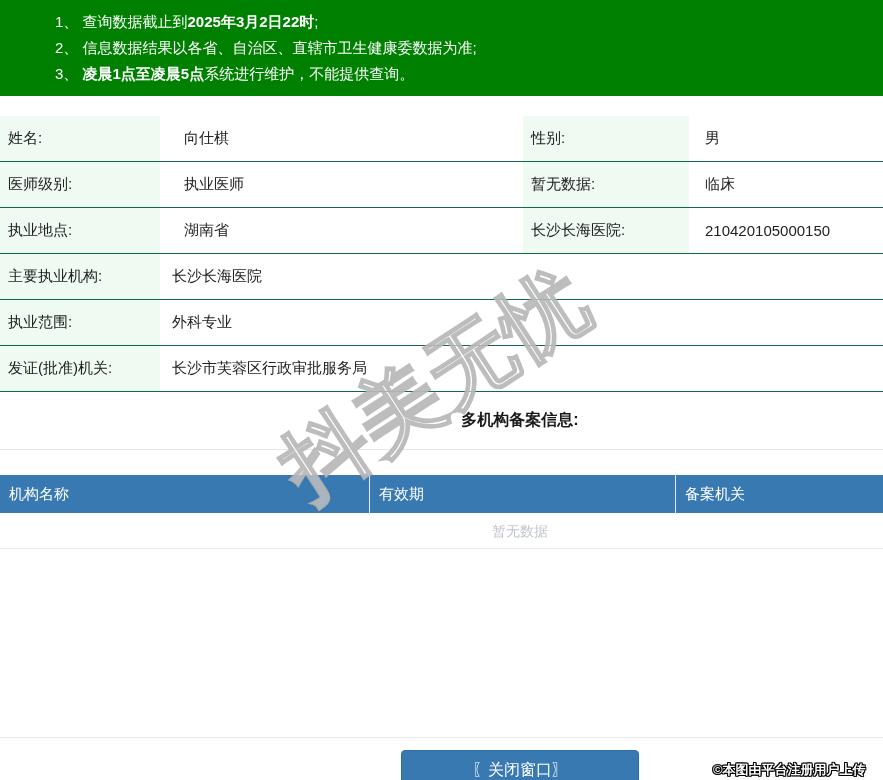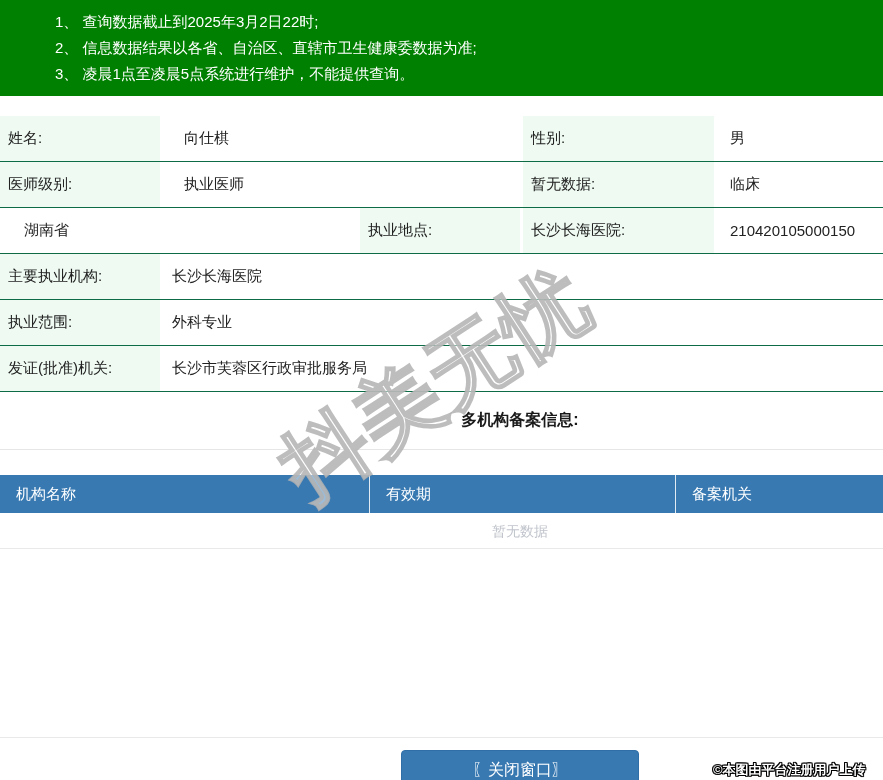--- a/index.html
+++ b/index.html
@@ -3,41 +3,41 @@
 <meta charset="utf-8">
 <style>
   * { box-sizing: border-box; margin: 0; padding: 0; }
   html, body { width: 883px; height: 780px; overflow: hidden; background: #fff; }
   body { font-family: "Liberation Sans", "DejaVu Sans", sans-serif; color: #222; }
   .page { position: relative; width: 1040px; height: 780px; background: #fff; }
 
   
   .notice { background: #008000; color: #fff; padding: 9px 0 9px 55px;
             font-size: 15px; line-height: 26px; }
-  .notice .seg-bold { font-weight: normal; }
+  .notice .seg-bold { font-weight: bold; }
 
   
   .info-table { margin-top: 20px; }
   .irow { display: flex; align-items: stretch; height: 46px;
           border-bottom: 1px solid #0d6b45; font-size: 15px; }
   .cell { display: flex; align-items: center; }
   .lbl { background: #eefaf2; padding-left: 8px; }
   .lbl-l { width: 160px; }
   .val-l { width: 360px; padding-left: 24px; }
-  .lbl-r { width: 191px; margin-left: 3px; }
+  .lbl-r { width: 166px; margin-left: 3px; }
   .val-r { flex: 1; padding-left: 16px; }
   .val-full { flex: 1; padding-left: 12px; }
 
   
   .section-title { margin-top: 18px; font-size: 16px; font-weight: bold;
                    color: #1a1a1a; text-align: center; }
   .divider-light { margin-top: 18px; border-top: 1px solid #e6e6e6; }
   .org-header { margin-top: 25px; display: flex; background: #3879b2;
                 color: #fff; font-size: 15px; height: 38px; line-height: 38px; }
-  .org-col { padding-left: 16px; }
+  .org-col { padding-left: 9px; }
   .org-col-1 { width: 369px; }
   .org-col-2 { width: 306px; border-left: 1px solid rgba(255,255,255,0.85); }
   .org-col-3 { flex: 1; border-left: 1px solid rgba(255,255,255,0.85); }
   .empty-row { height: 36px; line-height: 36px; text-align: center;
                color: #c0c4cc; font-size: 14px; border-bottom: 1px solid #e9e9e9; }
 
   
   .divider-bottom { margin-top: 188px; border-top: 1px solid #e9e9e9; }
   .footer { padding-top: 12px; text-align: center; }
   .close-btn { width: 238px; height: 40px; background: #3879b2; color: #fff;
@@ -76,22 +76,22 @@
       <div class="cell lbl lbl-r">性别:</div>
       <div class="cell val-r">男</div>
     </div>
     <div class="irow">
       <div class="cell lbl lbl-l">医师级别:</div>
       <div class="cell val-l">执业医师</div>
       <div class="cell lbl lbl-r">暂无数据:</div>
       <div class="cell val-r">临床</div>
     </div>
     <div class="irow">
+      <div class="cell lbl lbl-l">执业地点:</div>
       <div class="cell val-l">湖南省</div>
-      <div class="cell lbl lbl-l">执业地点:</div>
       <div class="cell lbl lbl-r">长沙长海医院:</div>
       <div class="cell val-r">210420105000150</div>
     </div>
     <div class="irow">
       <div class="cell lbl lbl-l">主要执业机构:</div>
       <div class="cell val-full">长沙长海医院</div>
     </div>
     <div class="irow">
       <div class="cell lbl lbl-l">执业范围:</div>
       <div class="cell val-full">外科专业</div>

